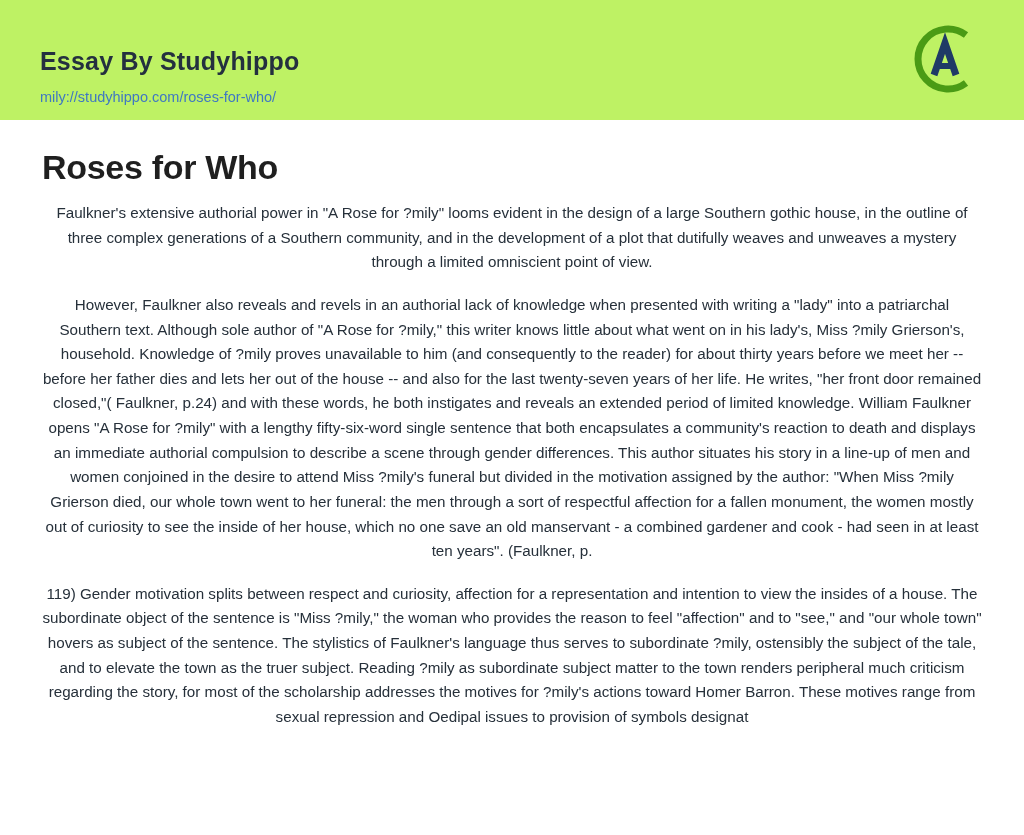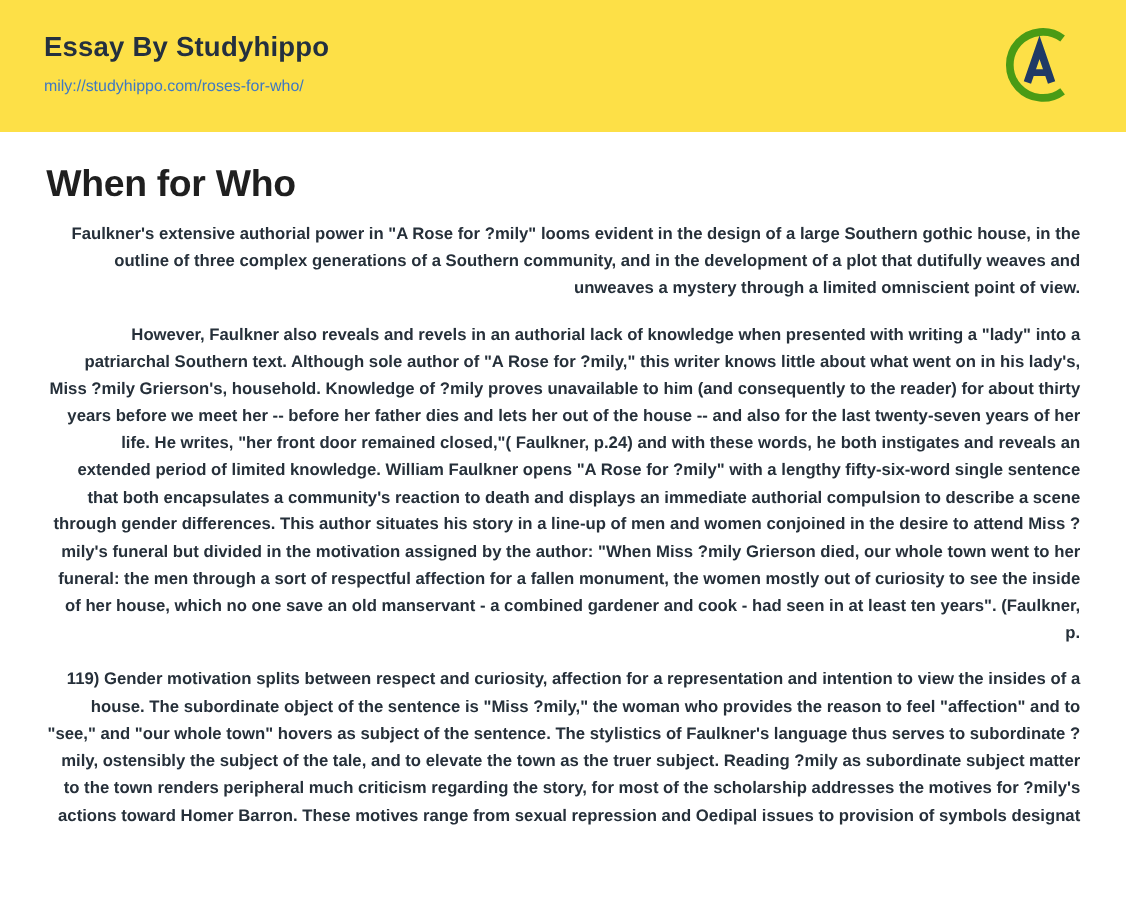--- a/index.html
+++ b/index.html
@@ -17,23 +17,23 @@
   .page {
     position: relative;
     width: 1024px;
     height: 835px;
     background: #ffffff;
     box-sizing: border-box;
   }
   .header {
     position: relative;
     height: 120px;
-    background: #fde047;
+    background: #bef264;
     box-sizing: border-box;
-    padding: 30px 40px 0 40px;
+    padding: 48px 40px 0 40px;
   }
   .brand-title {
     font-size: 25px;
     font-weight: bold;
     color: #24303f;
     letter-spacing: 0.2px;
     margin: 0 0 12px 0;
     line-height: 1.1;
   }
   .brand-url {
@@ -58,41 +58,40 @@
     font-weight: bold;
     color: #1f1f1f;
     margin: 0 0 14px 0;
     letter-spacing: -0.3px;
   }
   .para {
     font-size: 15.2px;
     line-height: 1.62;
     color: #26303a;
     margin: 0 0 18px 0;
-    text-align: right;
-    font-weight: bold;
+    text-align: center;
   }
 </style>
 </head>
 <body>
 
 <div class="page">
 
   <div class="header">
     <div class="brand-title">Essay By Studyhippo</div>
     <a class="brand-url" href="#">mily://studyhippo.com/roses-for-who/</a>
     <div class="logo">
       <svg viewBox="0 0 74 74" width="74" height="74" aria-hidden="true">
         <path d="M58 13 A30 30 0 1 0 58 61" fill="none" stroke="#4a9b15" stroke-width="7" stroke-linecap="butt"></path>
         <path d="M26 53 L37 21 L48 53" fill="none" stroke="#1f3a66" stroke-width="7" stroke-linecap="butt" stroke-linejoin="miter"></path>
         <path d="M30 44 L44 44" fill="none" stroke="#1f3a66" stroke-width="6"></path>
       </svg>
     </div>
   </div>
 
   <div class="content">
-    <h1 class="doc-title">When for Who</h1>
+    <h1 class="doc-title">Roses for Who</h1>
     <p class="para">Faulkner's extensive authorial power in "A Rose for ?mily" looms evident in the design of a large Southern gothic house, in the outline of three complex generations of a Southern community, and in the development of a plot that dutifully weaves and unweaves a mystery through a limited omniscient point of view.</p>
     <p class="para">However, Faulkner also reveals and revels in an authorial lack of knowledge when presented with writing a "lady" into a patriarchal Southern text. Although sole author of "A Rose for ?mily," this writer knows little about what went on in his lady's, Miss ?mily Grierson's, household. Knowledge of ?mily proves unavailable to him (and consequently to the reader) for about thirty years before we meet her -- before her father dies and lets her out of the house -- and also for the last twenty-seven years of her life. He writes, "her front door remained closed,"( Faulkner, p.24) and with these words, he both instigates and reveals an extended period of limited knowledge. William Faulkner opens "A Rose for ?mily" with a lengthy fifty-six-word single sentence that both encapsulates a community's reaction to death and displays an immediate authorial compulsion to describe a scene through gender differences. This author situates his story in a line-up of men and women conjoined in the desire to attend Miss ?mily's funeral but divided in the motivation assigned by the author: "When Miss ?mily Grierson died, our whole town went to her funeral: the men through a sort of respectful affection for a fallen monument, the women mostly out of curiosity to see the inside of her house, which no one save an old manservant - a combined gardener and cook - had seen in at least ten years". (Faulkner, p.</p>
     <p class="para">119) Gender motivation splits between respect and curiosity, affection for a representation and intention to view the insides of a house. The subordinate object of the sentence is "Miss ?mily," the woman who provides the reason to feel "affection" and to "see," and "our whole town" hovers as subject of the sentence. The stylistics of Faulkner's language thus serves to subordinate ?mily, ostensibly the subject of the tale, and to elevate the town as the truer subject. Reading ?mily as subordinate subject matter to the town renders peripheral much criticism regarding the story, for most of the scholarship addresses the motives for ?mily's actions toward Homer Barron. These motives range from sexual repression and Oedipal issues to provision of symbols designat</p>
   </div>
 
 </div>
 
 </body></html>

